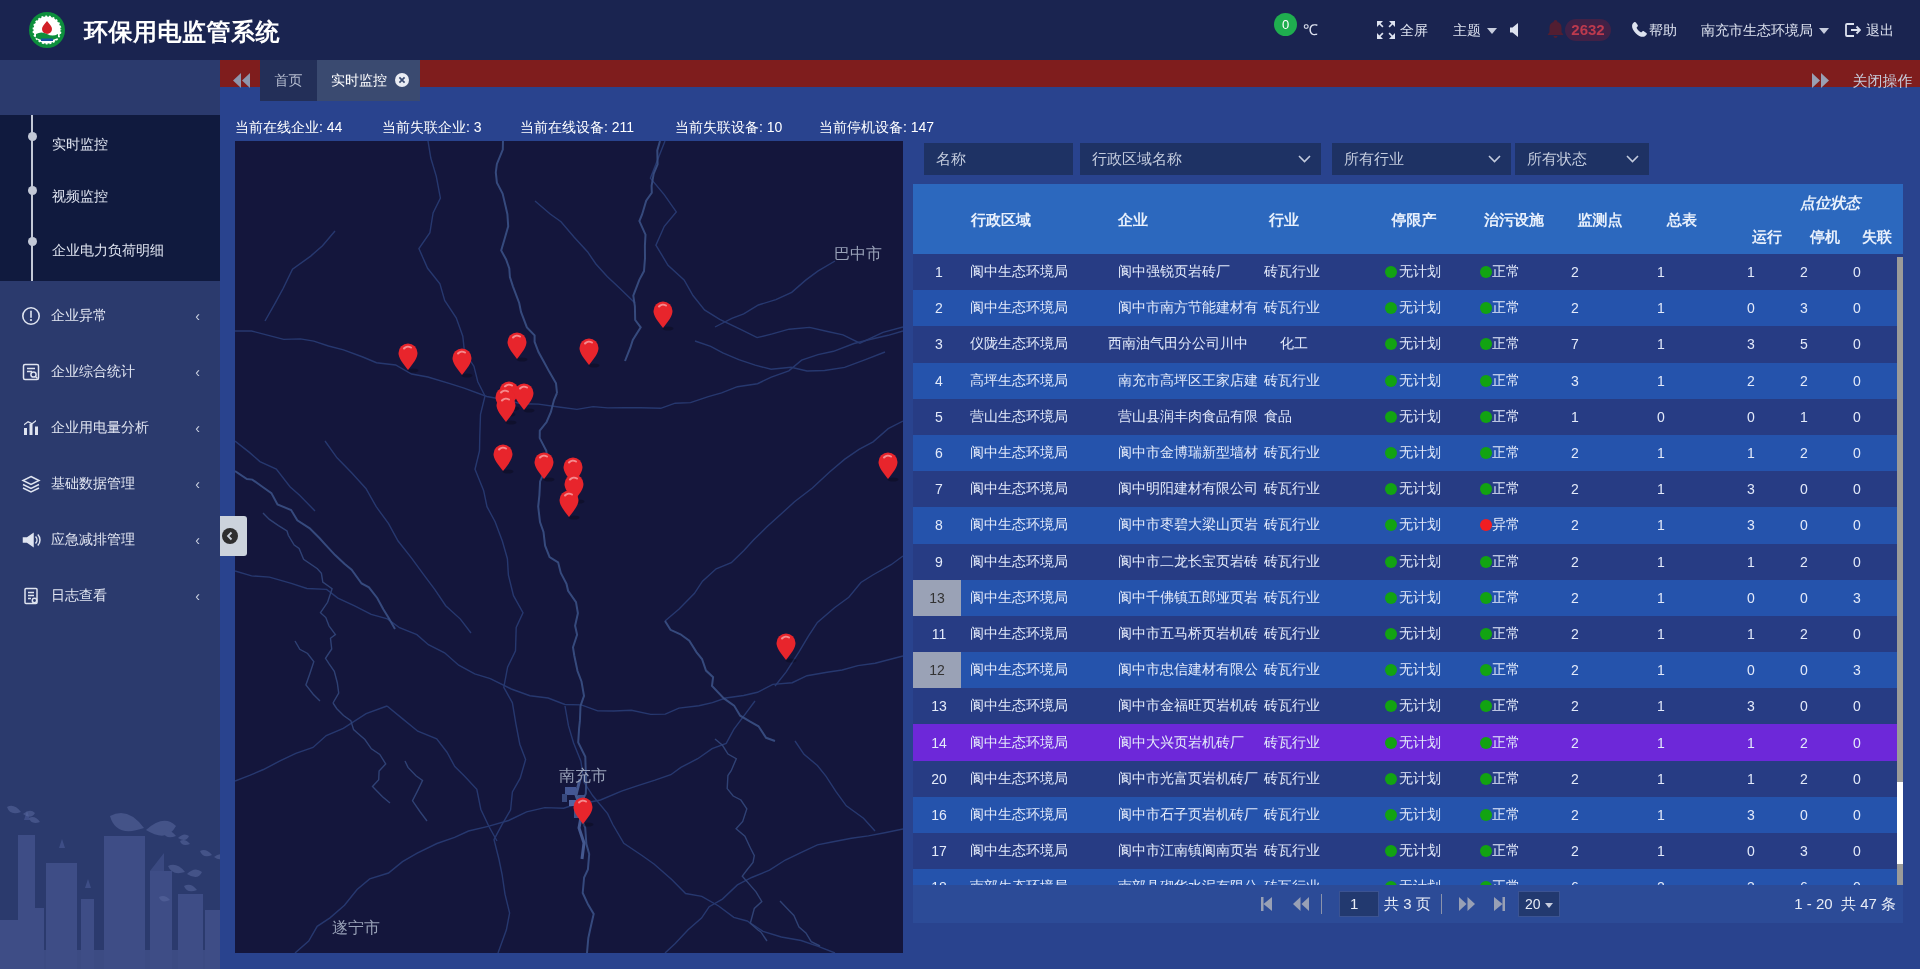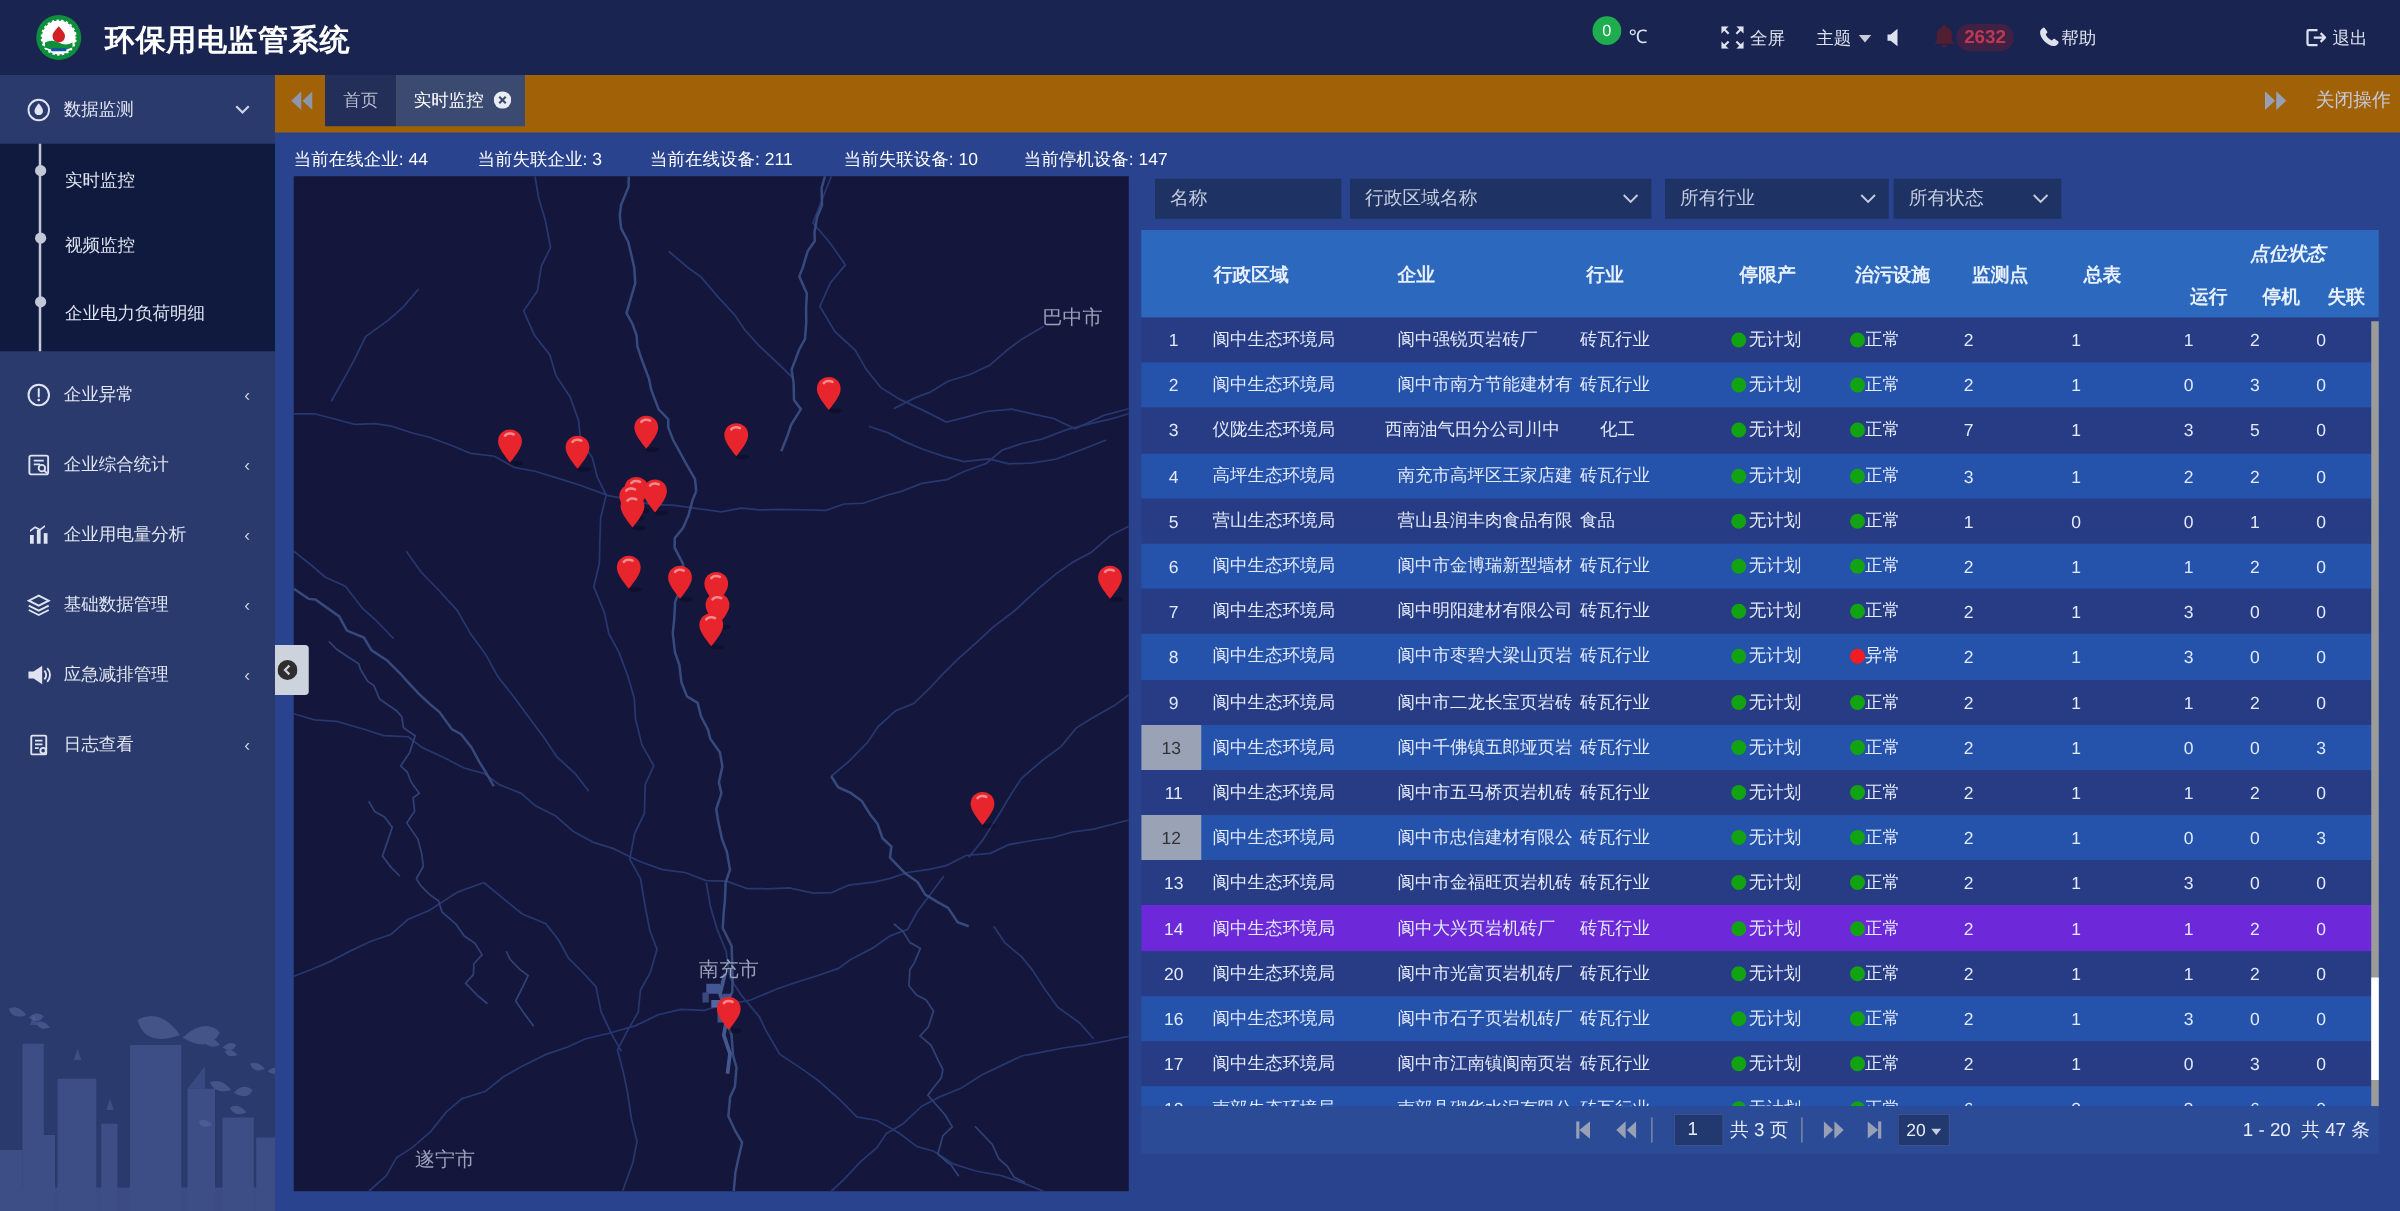--- a/index.html
+++ b/index.html
@@ -18,21 +18,21 @@
 #side{position:absolute;left:0;top:60px;width:220px;height:909px;background:#2b3a6d;overflow:hidden}
 #side .mi{position:absolute;left:0;width:220px;height:56px}
 #side .mi .txt{position:absolute;left:51px;top:50%;transform:translateY(-50%);font-size:14px;color:#e2e6f2}
 #side .mi .ico{position:absolute;left:21px;top:50%;transform:translateY(-50%)}
 #side .mi .lt{position:absolute;right:20px;top:50%;transform:translateY(-50%);font-size:14px;color:#ccd2e2}
 #subpanel{position:absolute;left:0;top:55px;width:220px;height:166px;background:#101a3e}
 #subpanel .vline{position:absolute;left:31px;top:0;width:2px;height:166px;background:#c2c8d6}
 #subpanel .sdot{position:absolute;left:27.5px;width:9px;height:9px;border-radius:50%;background:#c2c8d6}
 #subpanel .stxt{position:absolute;left:52px;font-size:14px;color:#dfe4f0}
 
-#tabbar{position:absolute;left:220px;top:60px;width:1700px;height:46px;background:#a16207}
+#tabbar{position:absolute;left:220px;top:60px;width:1700px;height:27px;background:#7f1d1d}
 .tab{position:absolute;top:0;height:41px;line-height:41px;text-align:center;font-size:14px}
 
 .stat{position:absolute;top:119px;font-size:14px;color:#fff;white-space:nowrap}
 
 #map{position:absolute;left:235px;top:141px;width:668px;height:812px;background:#14163c}
 #collapse{position:absolute;left:220px;top:516px;width:27px;height:40px;background:#ccd3dc;border-radius:0 3px 3px 0}
 
 .fitem{position:absolute;top:143px;height:32px;background:#1e3264;font-size:15px;color:#c3cbdd;line-height:32px;padding-left:12px}
 .fitem svg{position:absolute;right:10px;top:12px}
 
@@ -84,38 +84,29 @@
   </svg>
   <svg class="abs" style="left:1547px;top:20px" width="17" height="19" viewBox="0 0 17 19" fill="#521e31">
     <path d="M8.5 0 a2 2 0 0 1 2 2 a6 6 0 0 1 4 5.5 V12 l2 3 H.5 l2-3 V7.5 a6 6 0 0 1 4-5.5 a2 2 0 0 1 2-2z"></path>
     <path d="M6.5 16 h4 a2 2 0 0 1 -4 0z"></path>
   </svg>
   <div id="bellbadge">2632</div>
   <svg class="abs" style="left:1631px;top:21px" width="17" height="17" viewBox="0 0 17 17" fill="#dde2ef">
     <path d="M3.6 1.1 C2.6 1.6 1.3 3 1.1 4.2 c-.4 2.5 1.2 5.6 3.6 8 2.4 2.4 5.5 4 8 3.6 1.2-.2 2.6-1.5 3.1-2.5 .2-.5 0-1-.4-1.3l-2.6-1.8 c-.4-.3-1-.2-1.3 .1l-1 1 c-.8-.2-2-.9-3-1.9 -1-1-1.7-2.2-1.9-3l1-1 c.3-.3 .4-.9 .1-1.3L4.9 1.5 C4.6 1.1 4.1 .9 3.6 1.1z"></path>
   </svg>
   <div class="hitem" style="left:1649px">帮助</div>
+  <div class="hitem" style="left:1701px">南充市生态环境局<span class="caret"></span></div>
   <svg class="abs" style="left:1843px;top:21px" width="18" height="18" viewBox="0 0 18 18" fill="none" stroke="#dde2ef" stroke-width="1.8">
     <path d="M11 3 H4 a1 1 0 0 0 -1 1 v10 a1 1 0 0 0 1 1 h7"></path>
     <path d="M8 9 h9 m-3.5 -3.5 L17 9 l-3.5 3.5"></path>
   </svg>
   <div class="hitem" style="left:1866px">退出</div>
 </div>
 
 <div id="side">
-  <div class="mi" style="top:0">
-    <svg class="ico" width="20" height="20" viewBox="0 0 20 20" fill="none" stroke="#dfe4f0" stroke-width="1.5">
-      <circle cx="10" cy="10" r="8.2"></circle>
-      <path d="M10 4.5 c-2.4 3 -3.4 4.6 -3.4 6.2 a3.4 3.4 0 0 0 6.8 0 c0-1.6 -1-3.2 -3.4-6.2z" fill="#dfe4f0" stroke="none"></path>
-    </svg>
-    <span class="txt">数据监测</span>
-    <svg class="lt" width="12" height="8" viewBox="0 0 12 8" fill="none" stroke="#ccd2e2" stroke-width="1.8">
-        <path d="M1 1 L6 6 L11 1"></path>
-      </svg>
-  </div>
   <div id="subpanel">
     <div class="vline"></div>
     <div class="sdot" style="top:17px"></div>
       <div class="stxt" style="top:21px">实时监控</div>
     <div class="sdot" style="top:71px"></div>
       <div class="stxt" style="top:73px">视频监控</div>
     <div class="sdot" style="top:122px"></div>
       <div class="stxt" style="top:127px">企业电力负荷明细</div>
   </div>
   <div class="mi" style="top:228px">

